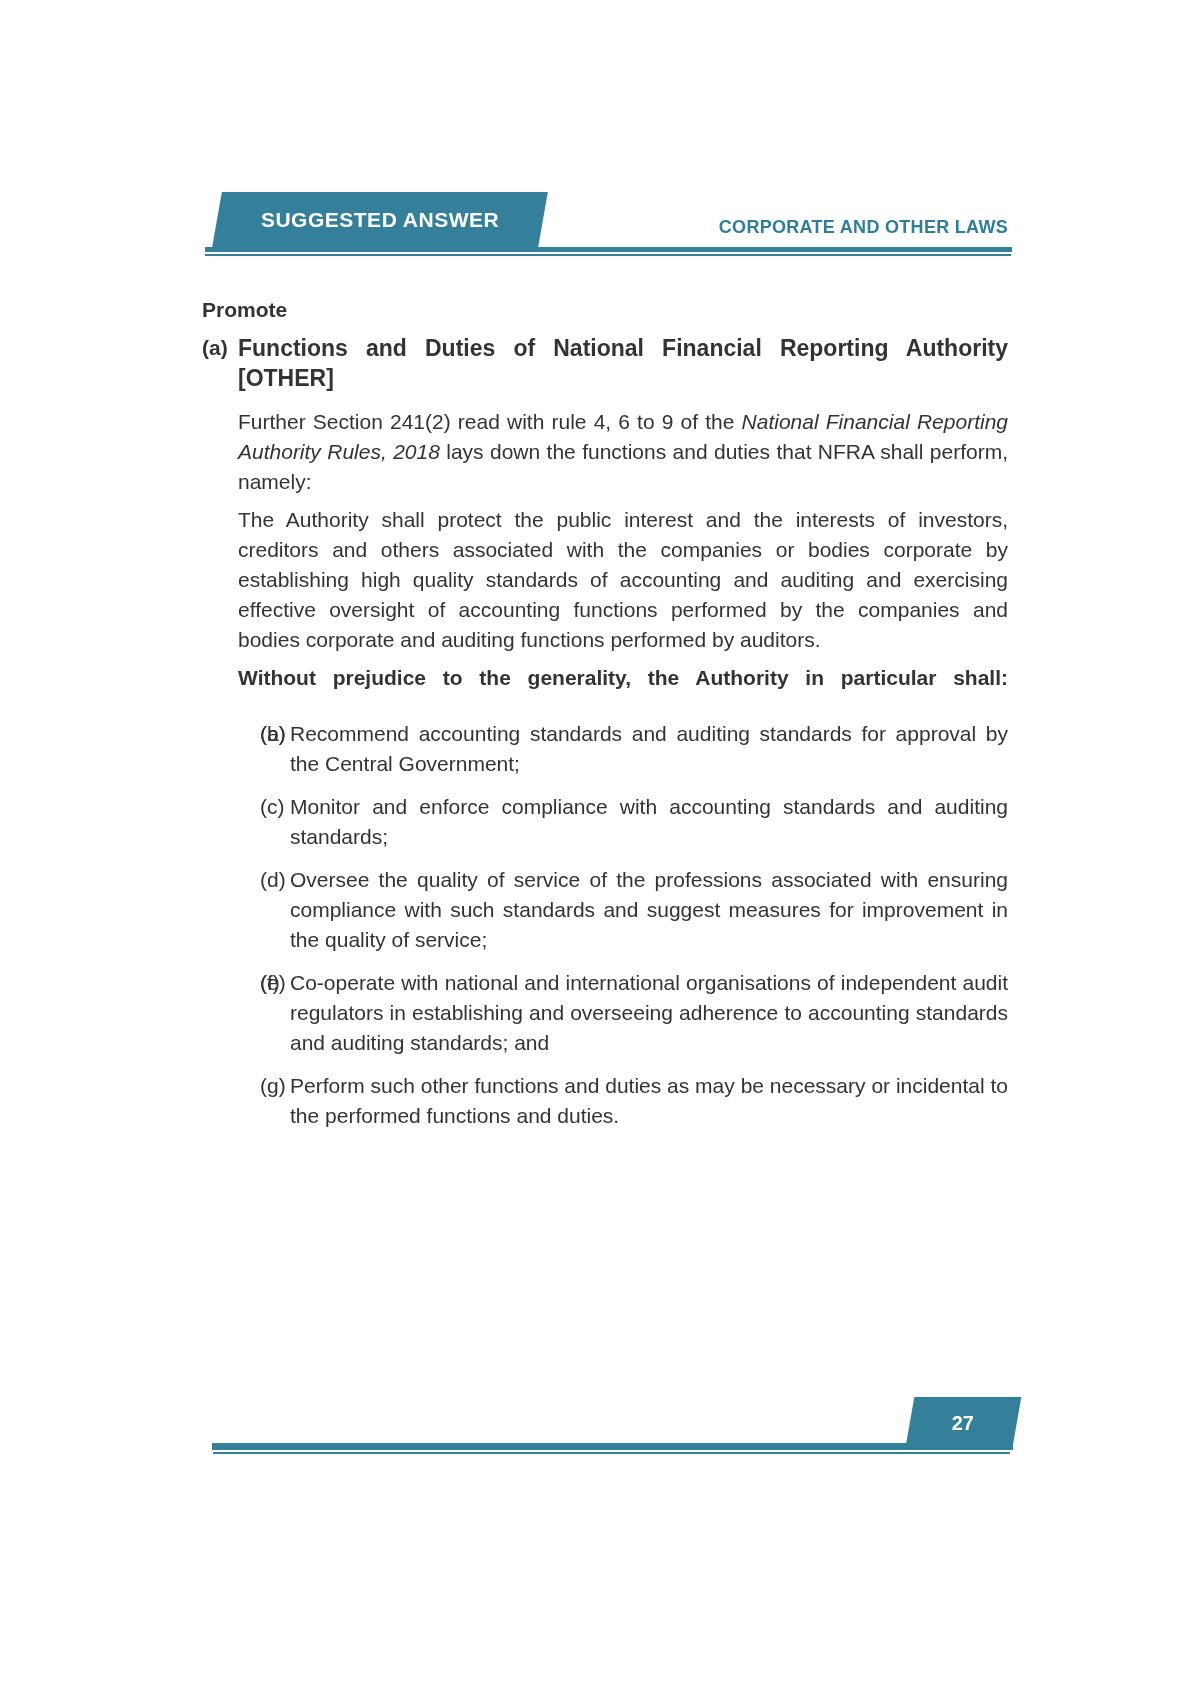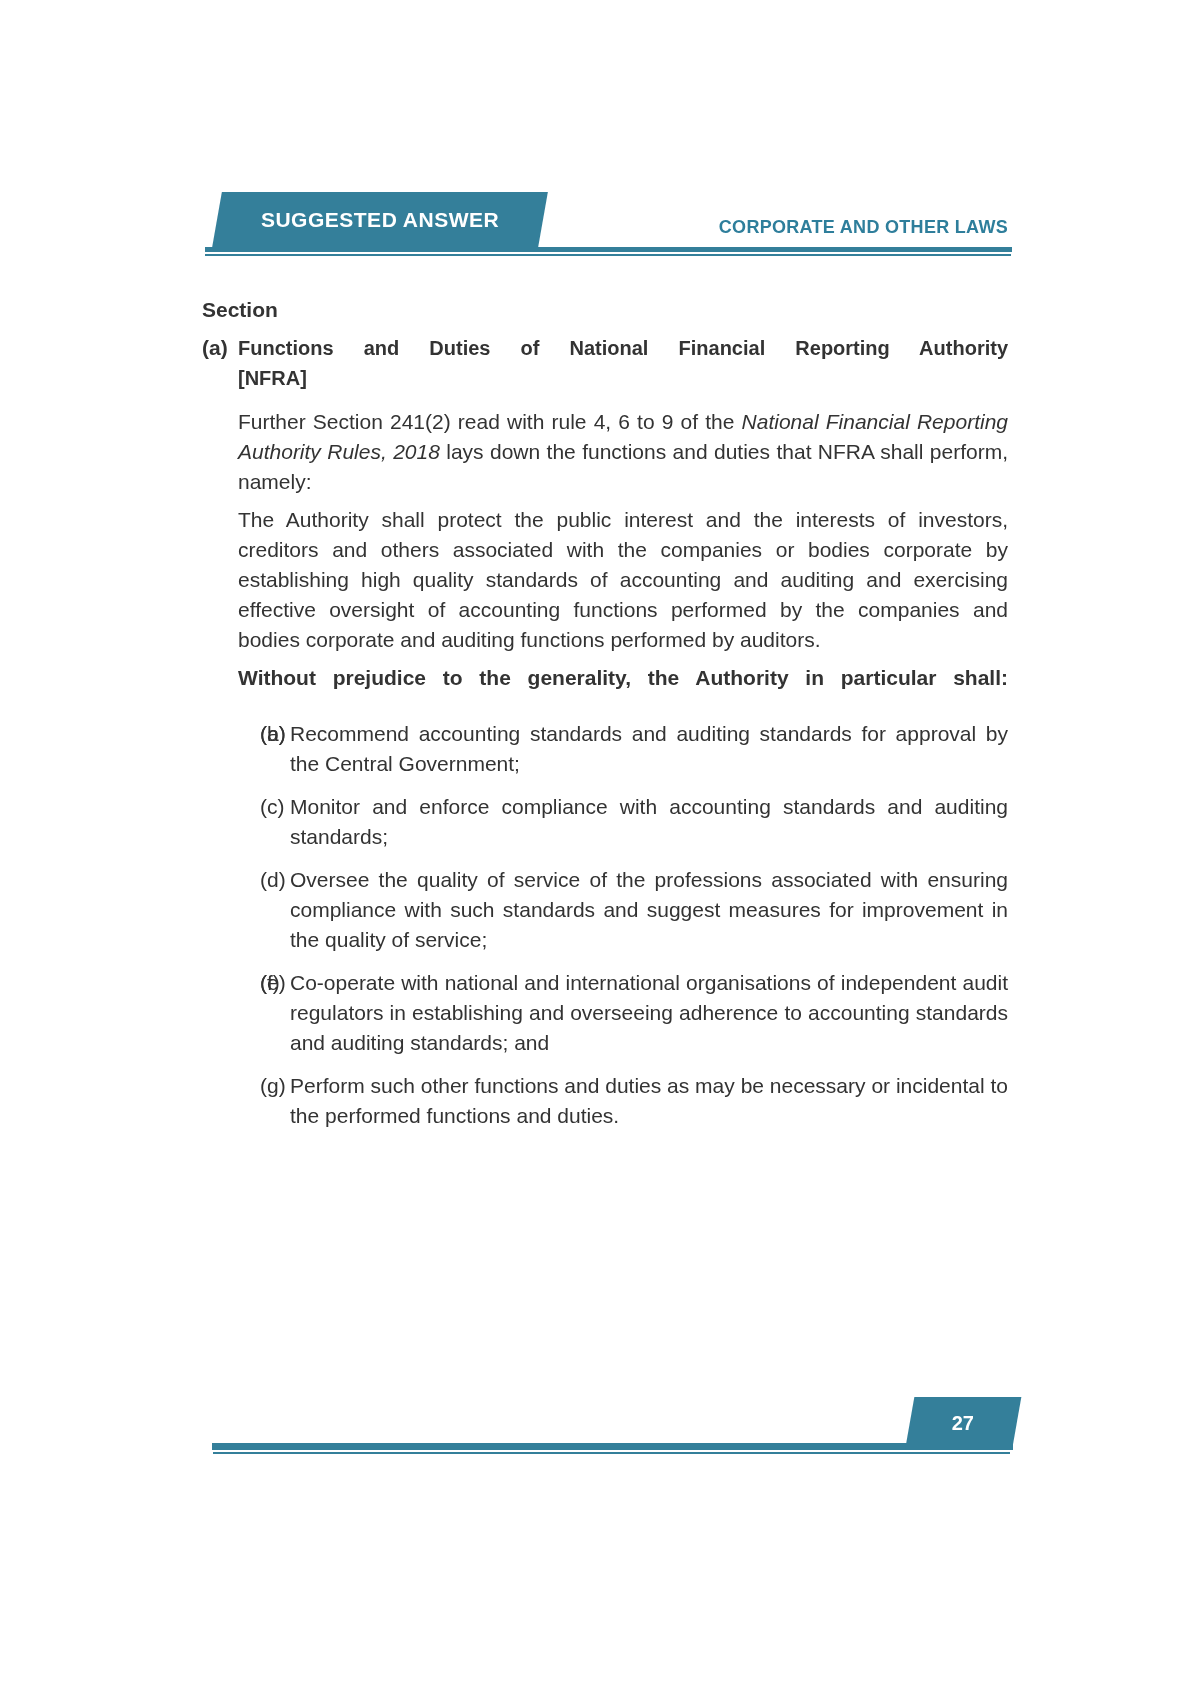--- a/index.html
+++ b/index.html
@@ -36,21 +36,21 @@
   .rule.footer-thin{left:213px;top:1452px;width:797px;height:2px;}
   
   .content{
     position:absolute;left:202px;top:295px;width:806px;
     font-size:21px;line-height:30px;
   }
   .answer-heading{margin:0 0 10px 0;font-weight:bold;}
   .question-item{position:relative;}
   .question-label{position:absolute;left:0;top:0;font-weight:bold;}
   .question-body{margin-left:36px;}
-  .q-title{margin:0 0 14px 0;font-weight:bold;font-size:20px;line-height:30px;}
+  .q-title{margin:0 0 14px 0;font-weight:bold;font-size:23px;line-height:30px;}
   .q-title .just-line{text-align:justify;text-align-last:justify;}
   .content p{margin:0 0 8px 0;text-align:justify;}
   p.intro-line{font-weight:bold;margin:0 0 26px 0;text-align:justify;text-align-last:justify;}
   .italic{font-style:italic;}
   .duties-list{list-style:none;margin:0;padding:0;}
   .duty-item{position:relative;padding-left:52px;text-align:justify;}
   .duty-item + .duty-item{margin-top:13px;}
   .duty-label{position:absolute;left:22px;top:0;}
   
   .page-badge{
@@ -71,29 +71,29 @@
 <div class="page">
 
   <div class="banner">
     <span class="banner-label">SUGGESTED ANSWER</span>
   </div>
   <div class="subject-title">CORPORATE AND OTHER LAWS</div>
   <div class="rule header-thick"></div>
   <div class="rule header-thin"></div>
 
   <div class="content">
-    <p class="answer-heading">Section</p>
+    <p class="answer-heading">Promote</p>
 
     <div class="question-item">
       <span class="question-label">(a)</span>
       <div class="question-body">
 
         <div class="q-title">
           <div class="just-line">Functions and Duties of National Financial Reporting Authority</div>
-          <div>[NFRA]</div>
+          <div>[OTHER]</div>
         </div>
 
 
         <p><span>Further Section 241(2) read with rule 4, 6 to 9 of the </span><span class="italic">National Financial Reporting Authority Rules, 2018</span><span> lays down the functions and duties that NFRA shall perform, namely:</span></p>
 
         <p>The Authority shall protect the public interest and the interests of investors, creditors and others associated with the companies or bodies corporate by establishing high quality standards of accounting and auditing and exercising effective oversight of accounting functions performed by the companies and bodies corporate and auditing functions performed by auditors.</p>
 
         <p class="intro-line">Without prejudice to the generality, the Authority in particular shall:</p>
 
         <ul class="duties-list">

